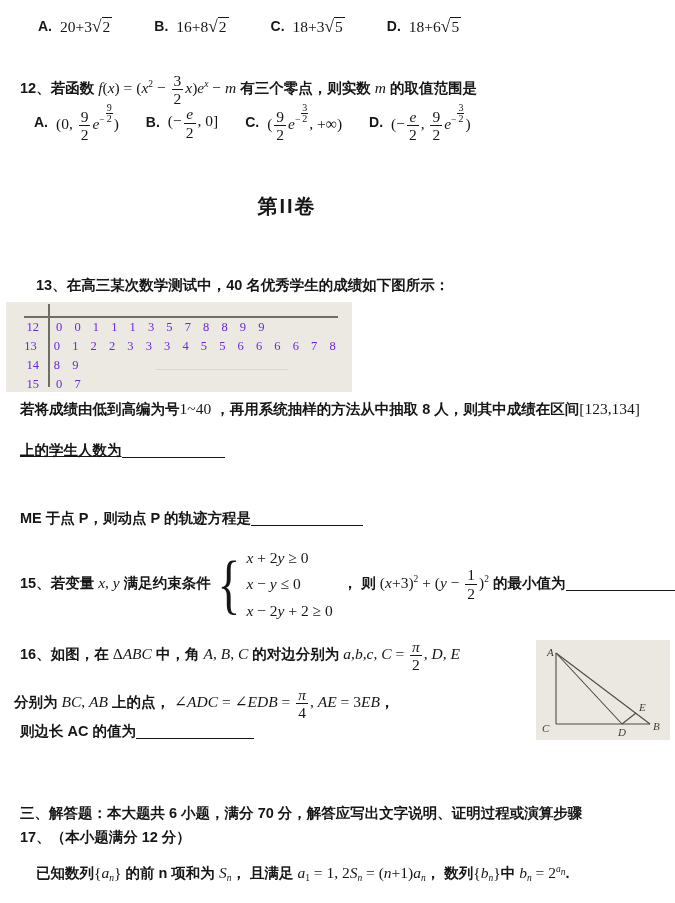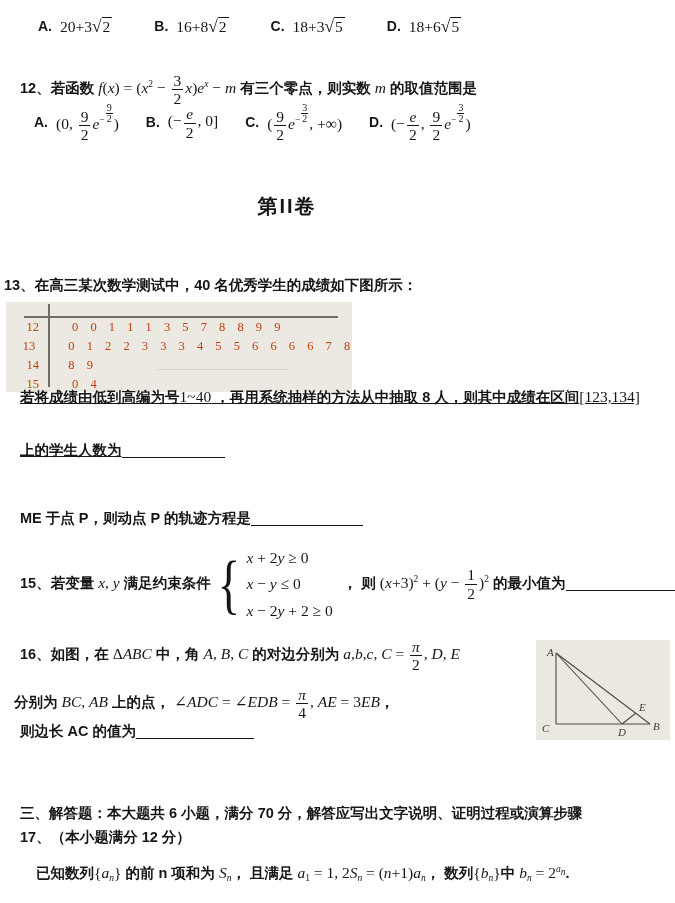--- a/index.html
+++ b/index.html
@@ -28,28 +28,28 @@
   .ol{font-weight:700;margin-right:8px;font-size:14px;}
   
   .cases{display:inline-flex;align-items:center;vertical-align:middle;margin:0 2px;}
   .cases .brace{font-family:"Liberation Serif","DejaVu Serif",serif;font-weight:400;font-size:66px;
                 line-height:0.8;margin-right:2px;transform:scaleX(0.72);}
   .cases .rows{display:inline-flex;flex-direction:column;gap:7px;text-align:left;}
   .title{font-size:20px;font-weight:700;width:574px;text-align:center;left:0;letter-spacing:2px;}
   
   .stemleaf{position:absolute;left:6px;top:302px;width:346px;height:90px;background:#ebe9e2;
             font-family:"Liberation Serif","DejaVu Serif",serif;font-weight:400;
-            font-size:12.5px;color:#c2410c;}
+            font-size:12.5px;color:#6d28d9;}
   .sl-vline{position:absolute;left:42px;top:2px;bottom:5px;width:1.6px;background:#6f6d64;}
   .sl-hline{position:absolute;left:18px;top:14px;width:314px;height:1.6px;background:#6f6d64;}
   .sl-art{position:absolute;left:150px;top:67px;width:132px;height:1px;background:#d9d6cc;}
   .sl-rows{position:absolute;left:0;top:16px;right:0;}
   .sl-row{display:flex;height:19px;line-height:19px;}
   .sl-stem{width:33px;text-align:right;padding-right:9px;}
-  .sl-leaves{padding-left:24px;word-spacing:7px;letter-spacing:1px;}
+  .sl-leaves{padding-left:8px;word-spacing:7px;letter-spacing:1px;}
   
   .figure{position:absolute;left:536px;top:640px;width:134px;height:100px;background:#eae8e1;}
   .figure svg{display:block;}
   .flbl{font-family:"Liberation Serif","DejaVu Serif",serif;font-style:italic;font-size:11px;fill:#3f3d36;}
 </style>
 </head>
 <body>
 
 <div class="page">
 
@@ -89,46 +89,46 @@
       </span>
     <span class="opt">
         <b class="ol">D.</b>
         <span class="math">(−<span class="fr"><span class="nu"><i>e</i></span><span class="de">2</span></span>, <span class="fr"><span class="nu">9</span><span class="de">2</span></span><i>e</i><sup>−<span class="fr"><span class="nu">3</span><span class="de">2</span></span></sup>)</span>
       </span>
   </div>
 
   <div class="ln title" style="top:194px;">第II卷</div>
 
 
-  <div class="ln" style="top:276px;left:4px;">13、在高三某次数学测试中，40 名优秀学生的成绩如下图所示：</div>
+  <div class="ln" style="top:276px;left:36px;">13、在高三某次数学测试中，40 名优秀学生的成绩如下图所示：</div>
 
   <div class="stemleaf">
     <div class="sl-hline"></div>
     <div class="sl-vline"></div>
     <div class="sl-art"></div>
     <div class="sl-rows">
       <div class="sl-row">
           <span class="sl-stem">12</span>
           <span class="sl-leaves">0 0 1 1 1 3 5 7 8 8 9 9</span>
         </div>
       <div class="sl-row">
           <span class="sl-stem">13</span>
           <span class="sl-leaves">0 1 2 2 3 3 3 4 5 5 6 6 6 6 7 8 8 9</span>
         </div>
       <div class="sl-row">
           <span class="sl-stem">14</span>
         </div>
       <div class="sl-row">
           <span class="sl-stem">15</span>
-          <span class="sl-leaves">0 4</span>
+          <span class="sl-leaves">0 7</span>
         </div>
     </div>
   </div>
 
-  <div class="ln" style="top:387px;left:20px;text-decoration:underline;">若将成绩由低到高编为号<span class="math">1~40</span> ，再用系统抽样的方法从中抽取 8 人，则其中成绩在区间<span class="math">[123,134]</span></div>
+  <div class="ln" style="top:399px;left:20px;">若将成绩由低到高编为号<span class="math">1~40</span> ，再用系统抽样的方法从中抽取 8 人，则其中成绩在区间<span class="math">[123,134]</span></div>
   <div class="ln" style="top:441px;left:20px;text-decoration:underline;">上的学生人数为<span class="blank" style="width:103px"></span></div>
 
   <div class="ln" style="top:509px;left:20px;">ME 于点 P，则动点 P 的轨迹方程是<span class="blank" style="width:112px"></span></div>
 
   <div class="ln" style="top:548px;left:20px;">15、若变量 <span class="math"><i>x</i>, <i>y</i></span> 满足约束条件<span class="cases">
         <span class="brace">{</span>
         <span class="rows">
           <span class="math"><i>x</i> + 2<i>y</i> ≥ 0</span>
           <span class="math"><i>x</i> − <i>y</i> ≤ 0</span>
           <span class="math"><i>x</i> − 2<i>y</i> + 2 ≥ 0</span>

